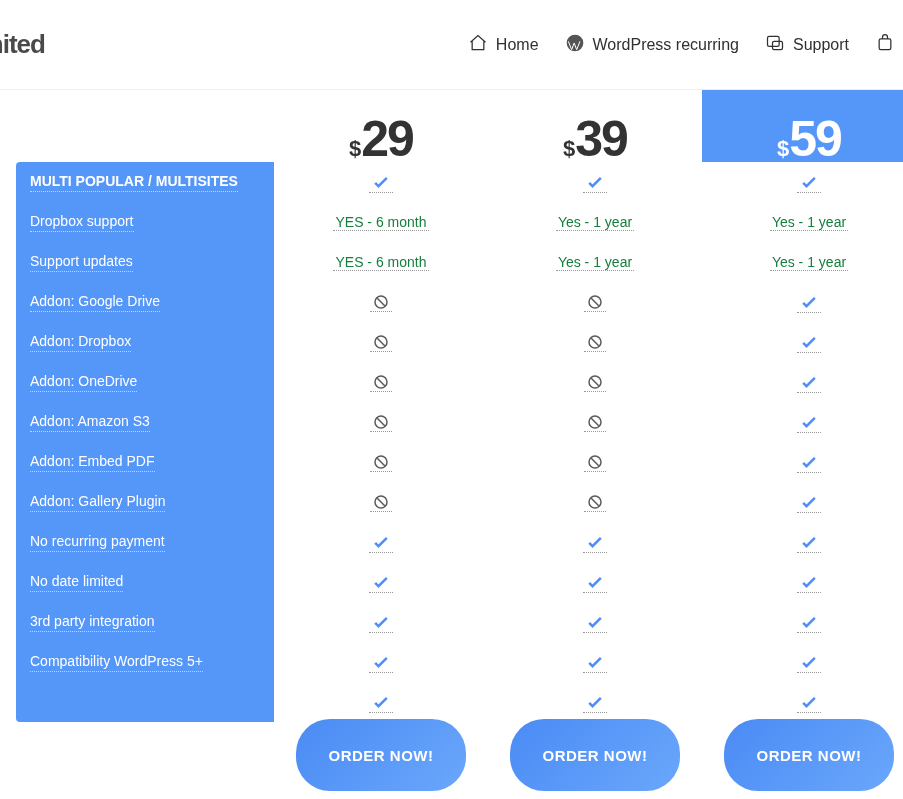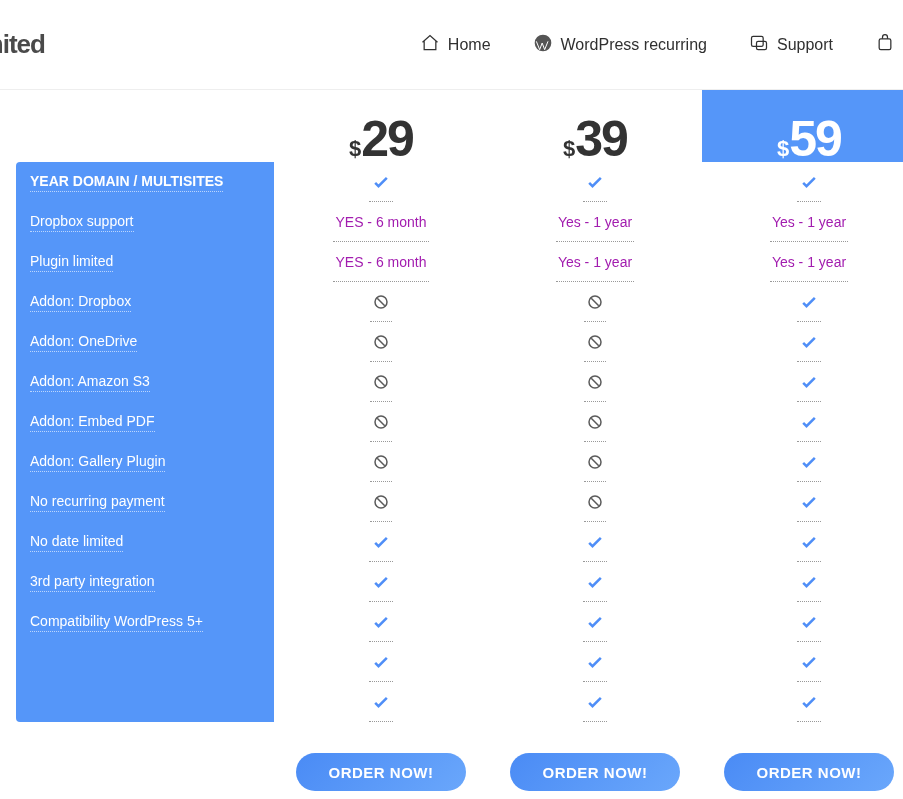--- a/index.html
+++ b/index.html
@@ -1,47 +1,47 @@
 <!DOCTYPE html>
 <html><head>
 <meta charset="utf-8">
 <style>
  *{box-sizing:border-box;margin:0;padding:0;font-family:"Segoe UI",Arial,sans-serif}
  body{width:903px;height:799px;overflow:hidden;background:#fff;position:relative}
  
  .topbar{position:absolute;top:0;left:0;right:0;height:90px;background:#fff;border-bottom:1px solid #eee;display:flex;align-items:center;z-index:50}
  .brand{font-size:26px;font-weight:800;color:#4a4a4a;letter-spacing:-1px;margin-left:-30px}
- .nav{margin-left:auto;display:flex;align-items:center;gap:42px;padding-right:8px}
+ .nav{margin-left:auto;display:flex;align-items:center;gap:26px;padding-right:8px}
  .nav a{display:flex;align-items:center;gap:8px;color:#303030;font-size:16px;text-decoration:none;cursor:pointer}
  .nav svg{width:20px;height:20px;fill:none;stroke:#303030;stroke-width:1.5}
  .tabstub{position:absolute;top:0;left:400px;width:160px;height:4px;background:#4f8ef7}
  
  .grid{position:absolute;top:22px;left:16px;right:0;display:grid;grid-template-columns:258px 214px 214px 214px}
  .plan-head{height:140px;display:flex;flex-direction:column;align-items:center;justify-content:flex-start;padding-top:36px}
  .plan-head .title{font-size:13px;font-weight:700;color:#555;letter-spacing:.5px;text-align:center;line-height:1.45}
  .plan-head .price{margin-top:14px;font-weight:800;color:#333;display:flex;align-items:baseline}
  .plan-head .price .cur{font-size:22px;font-weight:800}
  .plan-head .price .amt{font-size:50px;letter-spacing:-2px}
  .popular{background:#5596f9;color:#fff;border-radius:4px 4px 0 0;position:relative}
  .popular .badge{position:absolute;top:-18px;left:0;right:0;text-align:center;font-size:11px;font-weight:700;color:#d4e4fc;background:#a8c9fb;padding:6px 0;letter-spacing:1px}
  .popular .title{color:#fff}
  .popular .price,.popular .price .cur{color:#fff}
  .blank-head{background:transparent}
  .feat-col{background:#5596f9;color:#fff;padding:0;border-radius:4px 0 0 4px}
  .feat-row{height:40px;display:flex;align-items:center;padding:0 14px;font-size:14px}
  .feat-row span{border-bottom:1px dotted rgba(255,255,255,.6);cursor:help;line-height:1.4}
  .feat-row.first span{font-weight:700;font-size:14px}
  .val-col{display:flex;flex-direction:column}
- .val{height:40px;display:flex;justify-content:center;font-size:14px;color:#a21caf}
+ .val{height:40px;display:flex;align-items:center;justify-content:center;font-size:14px;color:#15803d}
  .val .u{border-bottom:1px dotted #999;cursor:help;display:inline-flex;align-items:center;padding:0 2px}
  .chk svg{width:20px;height:20px;stroke:#4f8ef7;stroke-width:3;fill:none}
  .no svg{width:18px;height:18px;stroke:#5a5a5a;stroke-width:2;fill:none}
  
  .orders{position:absolute;bottom:8px;left:274px;right:0;display:grid;grid-template-columns:214px 214px 214px}
- .orderbtn{margin:0 auto;width:170px;height:38px;border:none;border-radius:34px;background:linear-gradient(135deg,#4a8bf5,#6aa7fb);color:#fff;font-weight:700;font-size:15px;letter-spacing:.5px;cursor:pointer}
+ .orderbtn{margin:0 auto;width:170px;height:72px;border:none;border-radius:34px;background:linear-gradient(135deg,#4a8bf5,#6aa7fb);color:#fff;font-weight:700;font-size:15px;letter-spacing:.5px;cursor:pointer}
 </style>
 </head>
 <body>
 
 <div class="tabstub"></div>
 
 <div class="topbar">
   <div class="brand">United</div>
   <nav class="nav">
       <a>
@@ -91,27 +91,30 @@
     <div class="plan-head popular">
       <div class="badge">MOST POPULAR</div>
       <div class="title">PLUGIN + ADDON +<br>1 YEAR SUPPORT &amp; UPDATE</div>
       <div class="price">
         <span class="cur">$</span>
         <span class="amt">59</span>
       </div>
     </div>
     <div class="feat-col">
       <div class="feat-row first">
-        <span>YEAR DOMAIN / MULTISITES</span>
+        <span>MULTI POPULAR / MULTISITES</span>
       </div>
       <div class="feat-row">
         <span>Dropbox support</span>
       </div>
       <div class="feat-row">
-        <span>Plugin limited</span>
+        <span>Support updates</span>
+      </div>
+      <div class="feat-row">
+        <span>Addon: Google Drive</span>
       </div>
       <div class="feat-row">
         <span>Addon: Dropbox</span>
       </div>
       <div class="feat-row">
         <span>Addon: OneDrive</span>
       </div>
       <div class="feat-row">
         <span>Addon: Amazon S3</span>
       </div>

